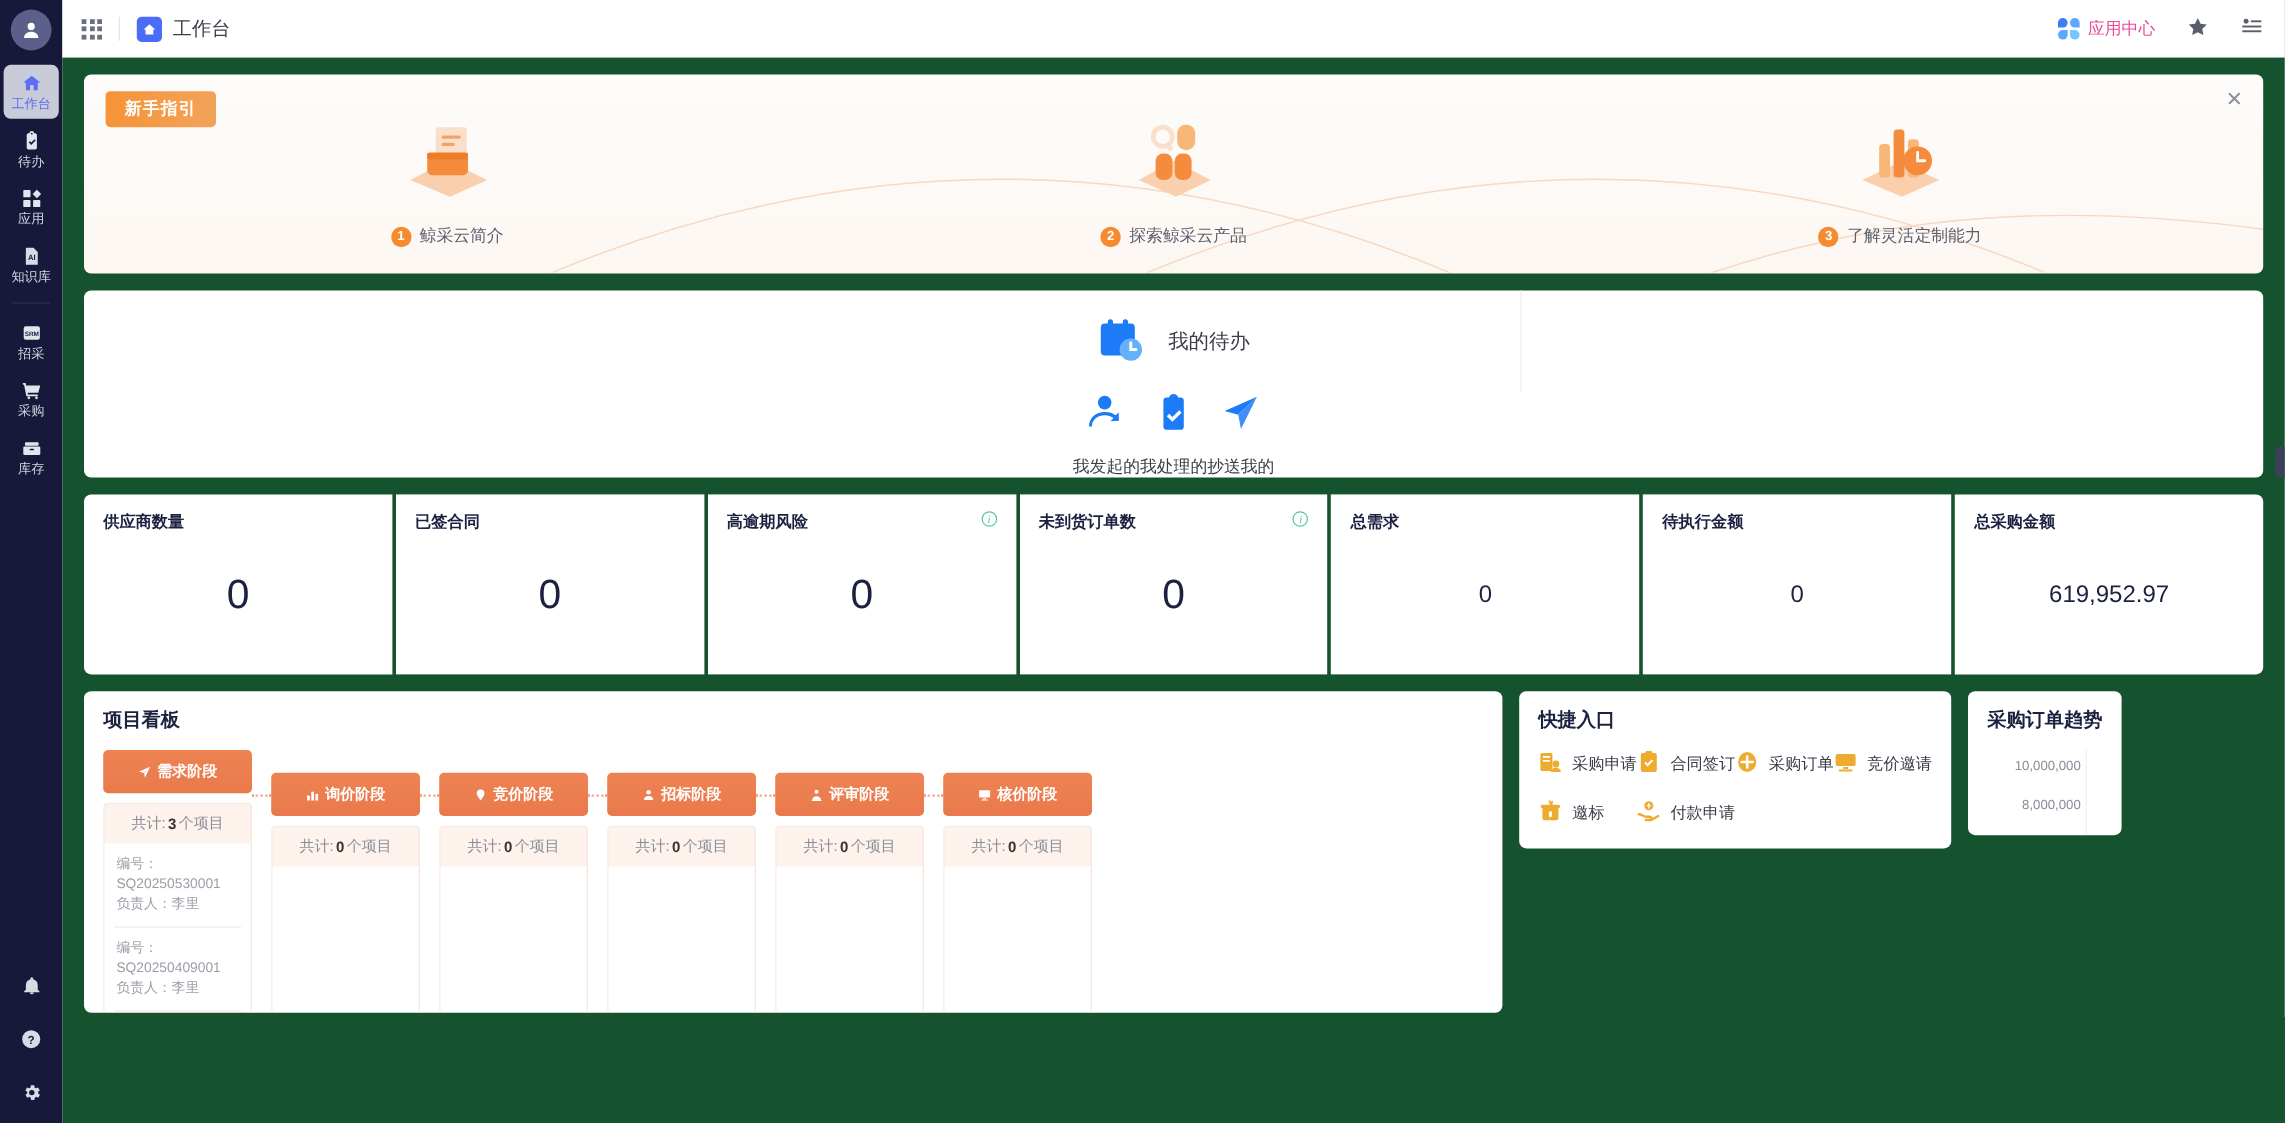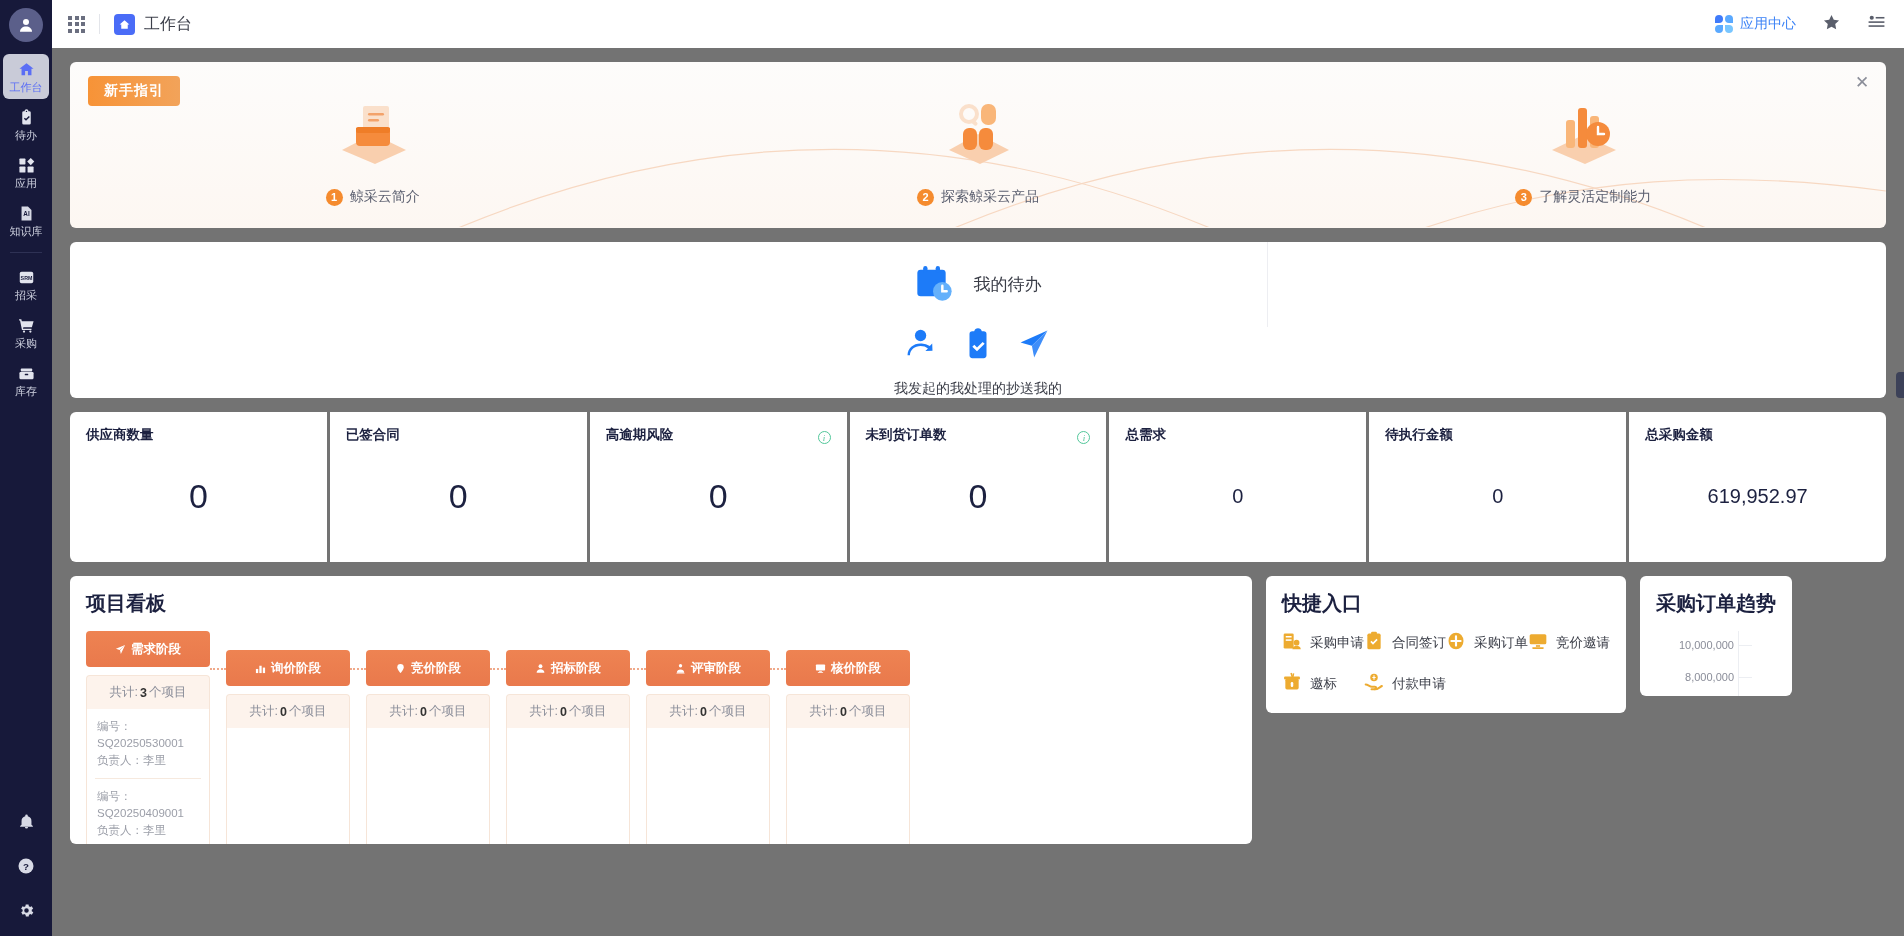--- a/index.html
+++ b/index.html
@@ -48,30 +48,30 @@
   }
   .grid-dots { display:grid; grid-template-columns:repeat(3,4px); gap:2.5px; cursor:pointer; }
   .grid-dots i { width:4px; height:4px; background:#6b6f80; display:block; }
   .topbar-divider { width:1px; height:20px; background:#e3e5ea; margin:0 14px; }
   .home-chip {
     width:21px; height:21px; border-radius:4px; background:#4a6cf7;
     display:flex; align-items:center; justify-content:center; margin-right:9px;
   }
   .topbar-title { font-size:16px; color:#3c3f4a; }
   .topbar-right { margin-left:auto; display:flex; align-items:center; gap:26px; }
-  .appcenter { display:flex; gap:7px; cursor:pointer; color:#3b82f6; font-size:14px; }
+  .appcenter { display:flex; gap:7px; cursor:pointer; color:#ec4899; font-size:14px; }
   .flower { display:grid; grid-template-columns:repeat(2,8px); gap:2px; }
   .flower i { width:8px; height:8px; border-radius:50% 50% 50% 0; background:#3f7bfa; display:block; }
   .flower i:nth-child(2){ border-radius:50% 50% 0 50%; background:#5aa9ff; }
   .flower i:nth-child(3){ border-radius:50% 0 50% 50%; background:#5aa9ff; }
   .flower i:nth-child(4){ border-radius:0 50% 50% 50%; background:#79c6ff; }
 
   .scroll-area {
     flex:1; overflow:hidden; padding:14px 18px 16px 18px;
-    background:#737373;
+    background:#14532d;
   }
 
   
   .guide {
     position:relative; background:linear-gradient(180deg,#fdfcfb 0%,#fdf7f2 100%);
     border-radius:6px; height:166px; margin-bottom:14px; overflow:hidden;
   }
   .guide-arc { position:absolute; inset:0; pointer-events:none; }
   .guide-badge {
     position:absolute; left:18px; top:14px;
@@ -111,41 +111,41 @@
   .qa-item-label { font-size:14px; color:#3a3d47; }
 
   
   .stats { display:flex; gap:3px; margin-bottom:14px; }
   .stat {
     flex:1; background:#fff; height:150px; padding:14px 16px;
     display:flex; flex-direction:column;
   }
   .stat:first-child { border-radius:6px 0 0 6px; }
   .stat:last-child { border-radius:0 6px 6px 0; }
-  .stat-head { display:flex; align-items:flex-end; justify-content:space-between; }
+  .stat-head { display:flex; align-items:flex-start; justify-content:space-between; }
   .stat-title { font-size:13.5px; font-weight:bold; color:#1c2140; }
   .info-dot {
     width:13px; height:13px; border-radius:50%; border:1px solid #52c79a;
     color:#52c79a; font-size:9px; display:flex; align-items:center; justify-content:center;
     cursor:pointer; font-style:italic; font-family:"Liberation Serif",serif;
   }
   .stat-value {
     flex:1; display:flex; align-items:center; justify-content:center;
     color:#1c2140; font-weight:300;
   }
   .stat-value.big { font-size:34px; }
   .stat-value.sm { font-size:20px; }
 
   
   .lower { display:flex; gap:14px; align-items:flex-start; }
   .board {
     flex:1; background:#fff; border-radius:6px; padding:14px 16px 0; min-width:0;
     height:268px; overflow:hidden;
   }
-  .panel-title { font-size:20px; font-weight:bold; color:#1c2140; margin-bottom:14px; }
+  .panel-title { font-size:16px; font-weight:bold; color:#1c2140; margin-bottom:14px; }
   .board-cols { display:flex;align-items:flex-end; }
   .board-col { width:124px; flex:0 0 124px; }
   .board-col + .board-col { margin-left:16px; }
   .stage-pill {
     background:linear-gradient(180deg,#ee8352,#e9794c);
     color:#fff; font-size:12.5px; font-weight:bold; border-radius:4px;
     height:36px; display:flex; align-items:center; justify-content:center; gap:5px;
     position:relative; cursor:pointer;
   }
   .board-col + .board-col .stage-pill::before {

